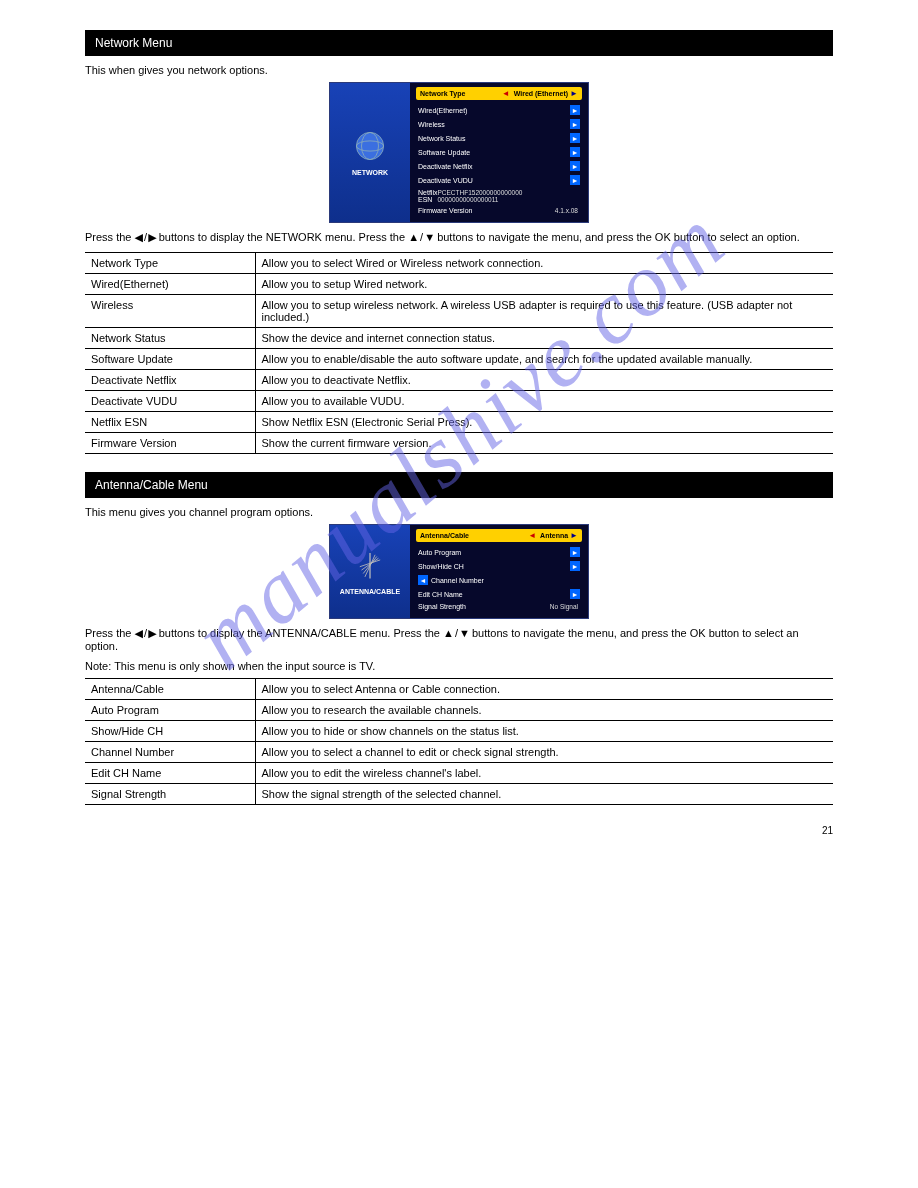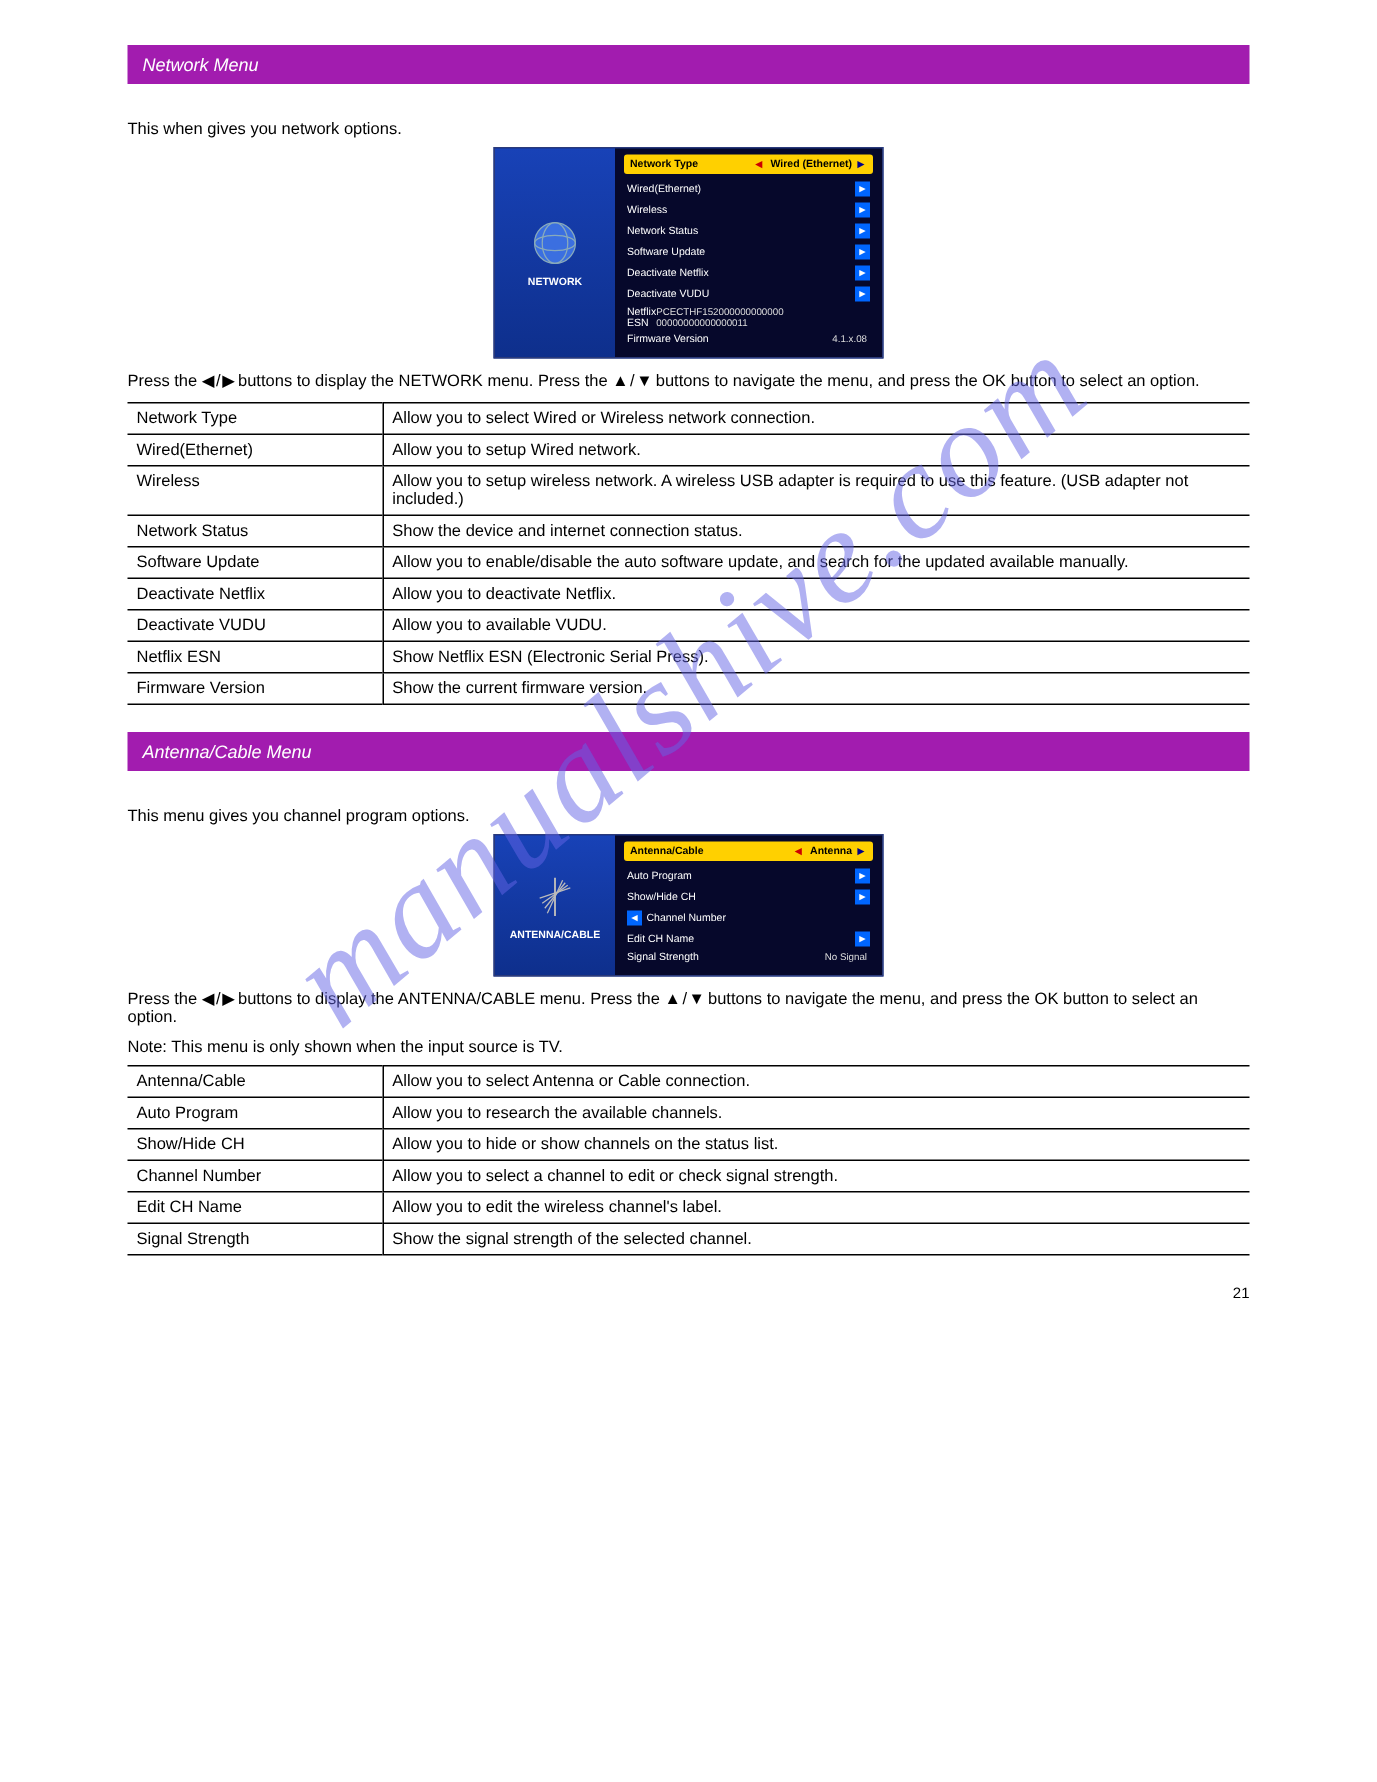--- a/index.html
+++ b/index.html
@@ -21,26 +21,25 @@
     font-size: 90px;
     color: rgba(100, 100, 230, 0.5);
     font-style: italic;
     font-family: Georgia, serif;
     white-space: nowrap;
     pointer-events: none;
     z-index: 100;
     letter-spacing: 2px;
   }
   .section-header {
-    background: #a21caf;
+    background: #000000;
     color: #fff;
     padding: 6px 10px;
     font-size: 12px;
-    margin-bottom: 24px;
-    font-style: italic;
+    margin-bottom: 8px;
   }
   .intro { font-size: 11px; margin: 4px 0 6px; }
   .menu-box {
     width: 260px;
     margin: 4px auto 8px;
     display: flex;
     border: 1px solid #2b3a7a;
     background: #0d2a8a;
   }
   .menu-left {

